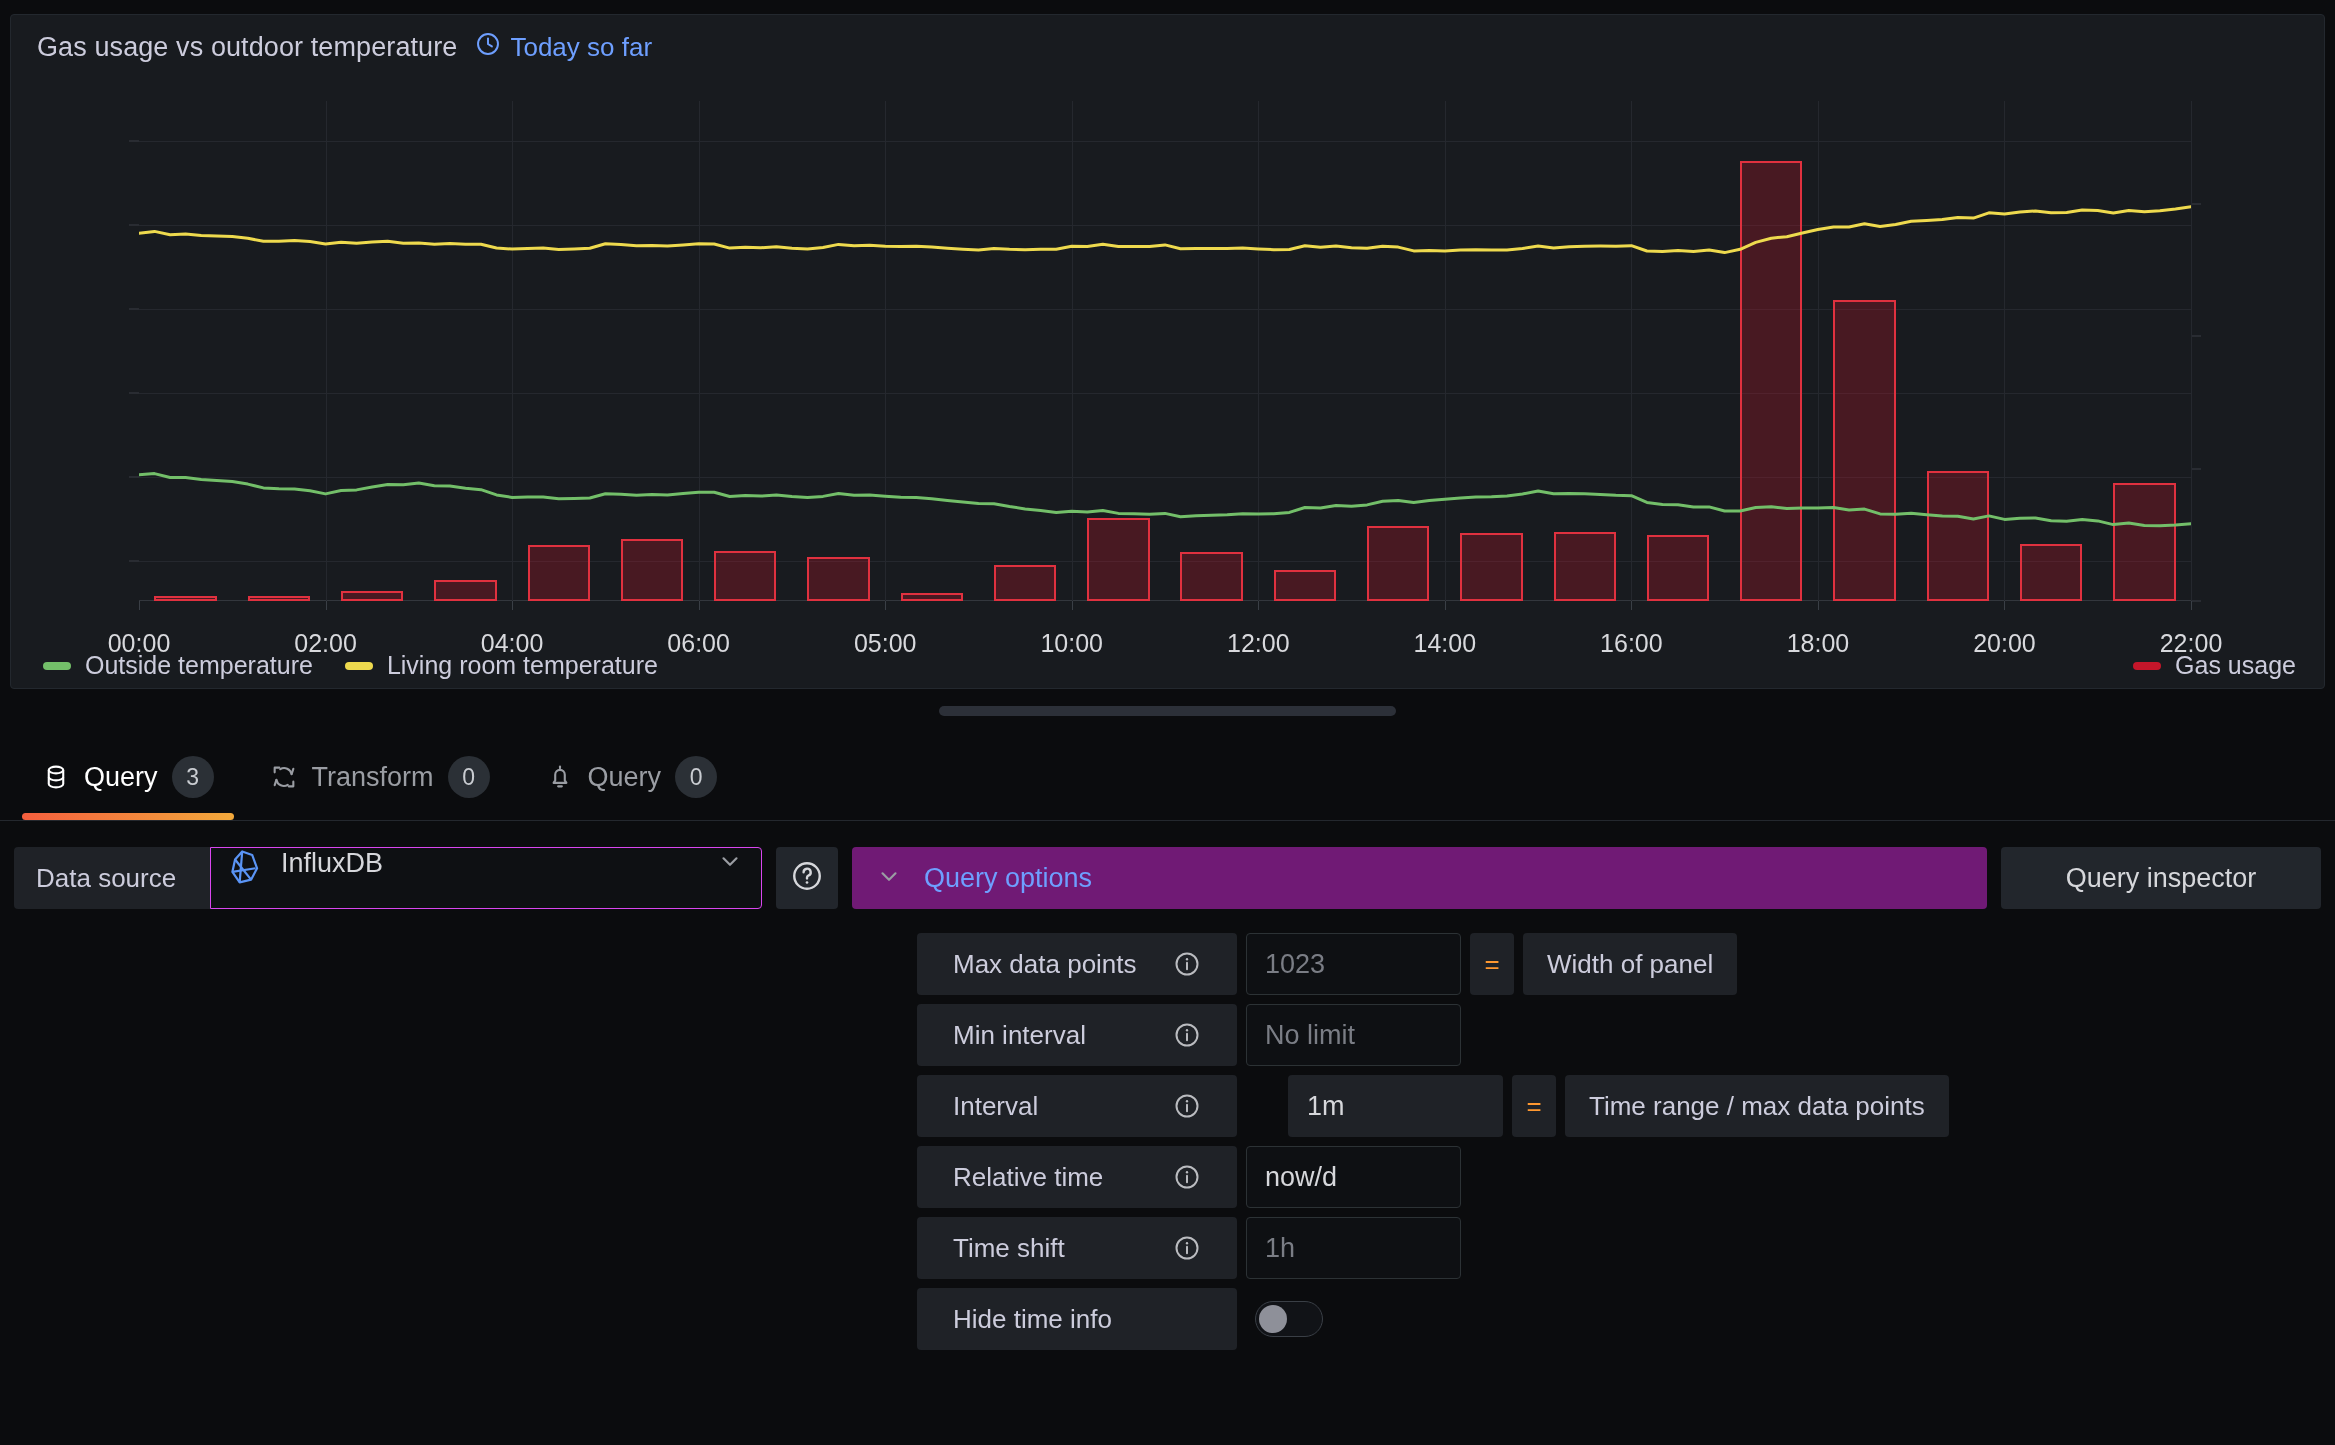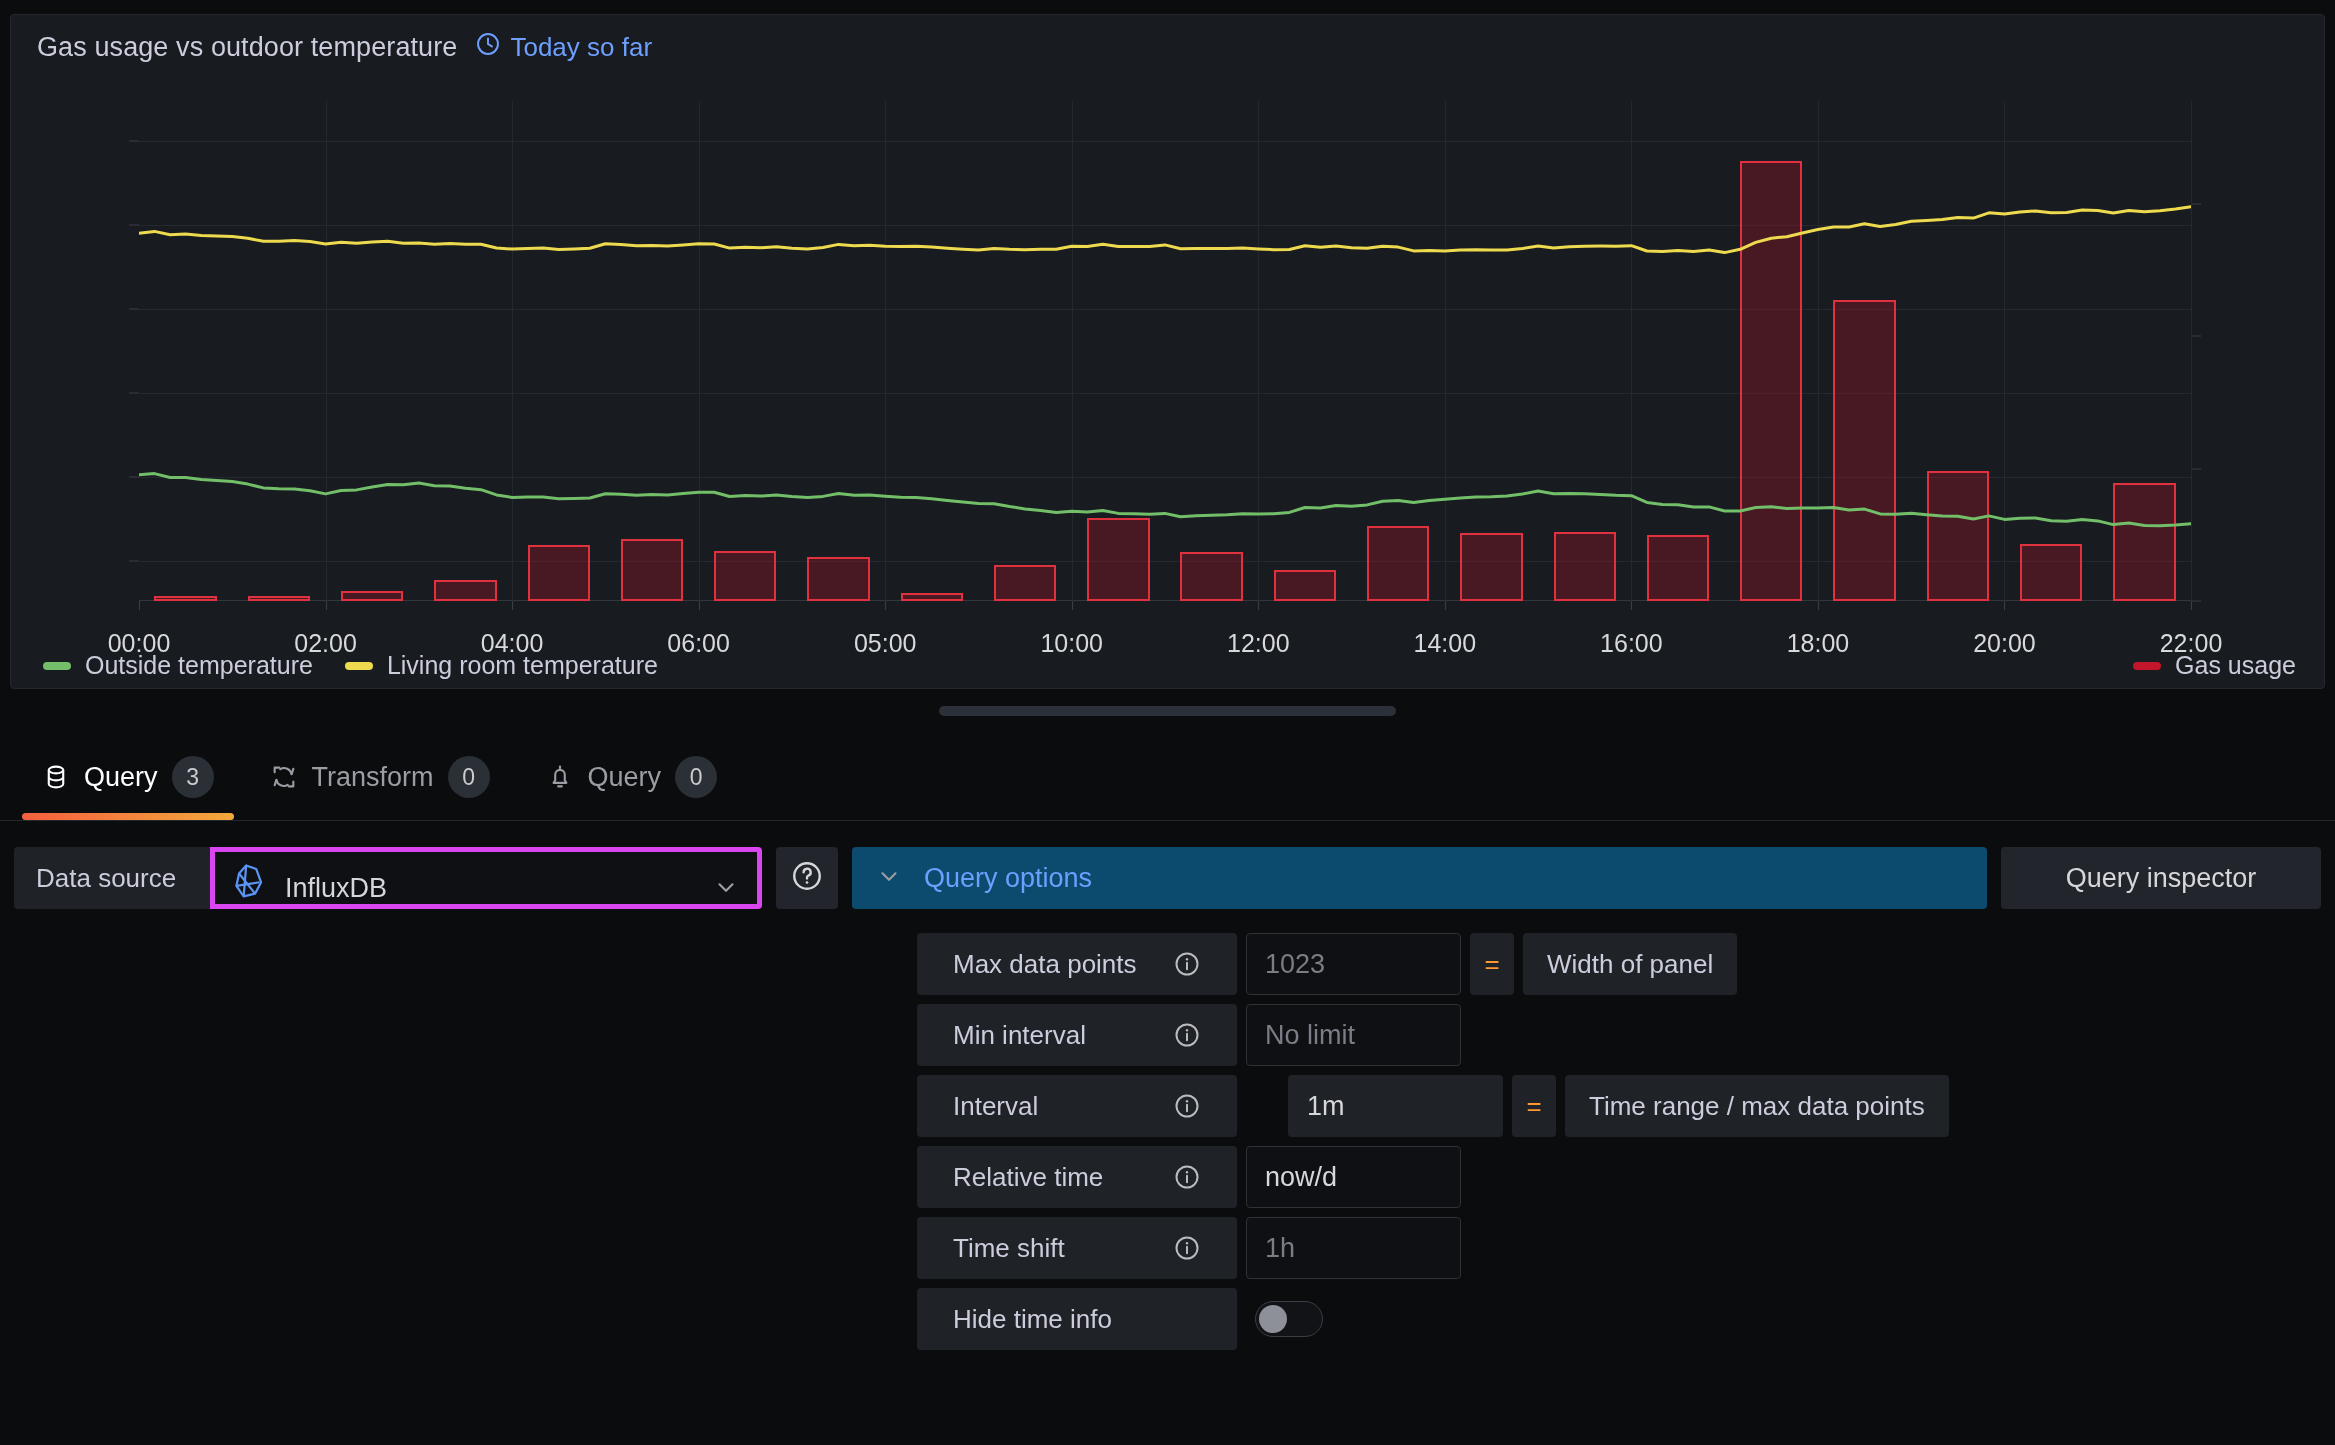--- a/index.html
+++ b/index.html
@@ -172,41 +172,41 @@
     height: 62px; min-width: 196px;
     background: #1f2227;
     border-radius: 4px 0 0 4px;
     display: flex; align-items: center;
     padding: 0 22px;
     font-size: 26px; color: #ccccdc;
   }
   #ds-picker {
     height: 62px; width: 552px;
     background: #0e1013;
-    border: 5px solid #d946ef;
+    border: 1px solid #d946ef;
     border-radius: 0 4px 4px 0;
-    display: flex; align-items: flex-end;
-    padding: 12px 18px 0 16px;
+    display: flex; align-items: flex-start;
+    padding: 0 18px 0 16px;
     gap: 16px;
     cursor: pointer;
   }
   #ds-name { font-size: 27px; color: #d6d7db; flex: 1; }
   #ds-help {
     margin-left: 14px;
     width: 62px; height: 62px;
     background: #22262c;
     border-radius: 4px;
     display: flex; align-items: center; justify-content: center;
     cursor: pointer;
   }
   #qopts-bar {
     margin-left: 14px;
     flex: 1;
     height: 62px;
-    background: #0c4a6e;
+    background: #701a75;
     border-radius: 4px;
     display: flex; align-items: center;
     padding-left: 24px;
     gap: 22px;
     cursor: pointer;
   }
   #qopts-label { font-size: 27px; color: #6e9fff; }
   #qinspector {
     margin-left: 14px;
     height: 62px; min-width: 320px;

